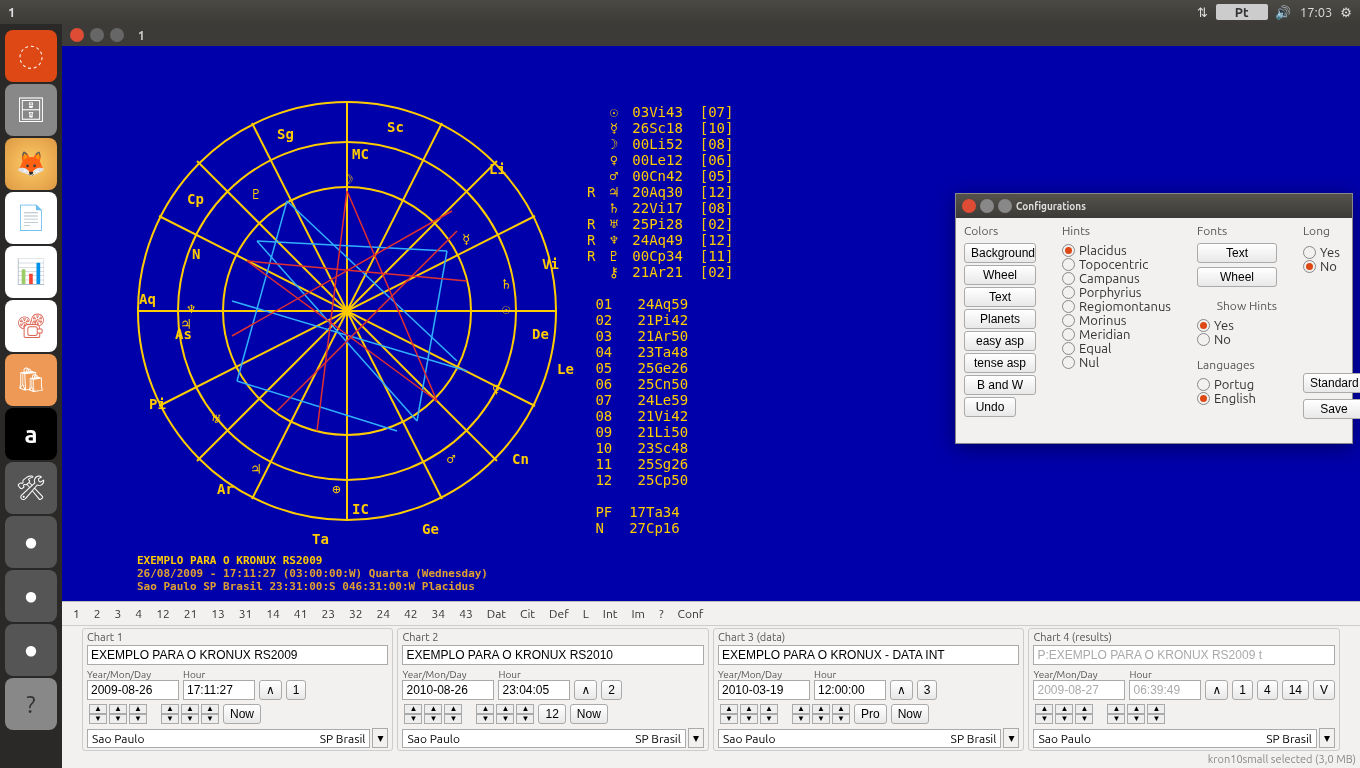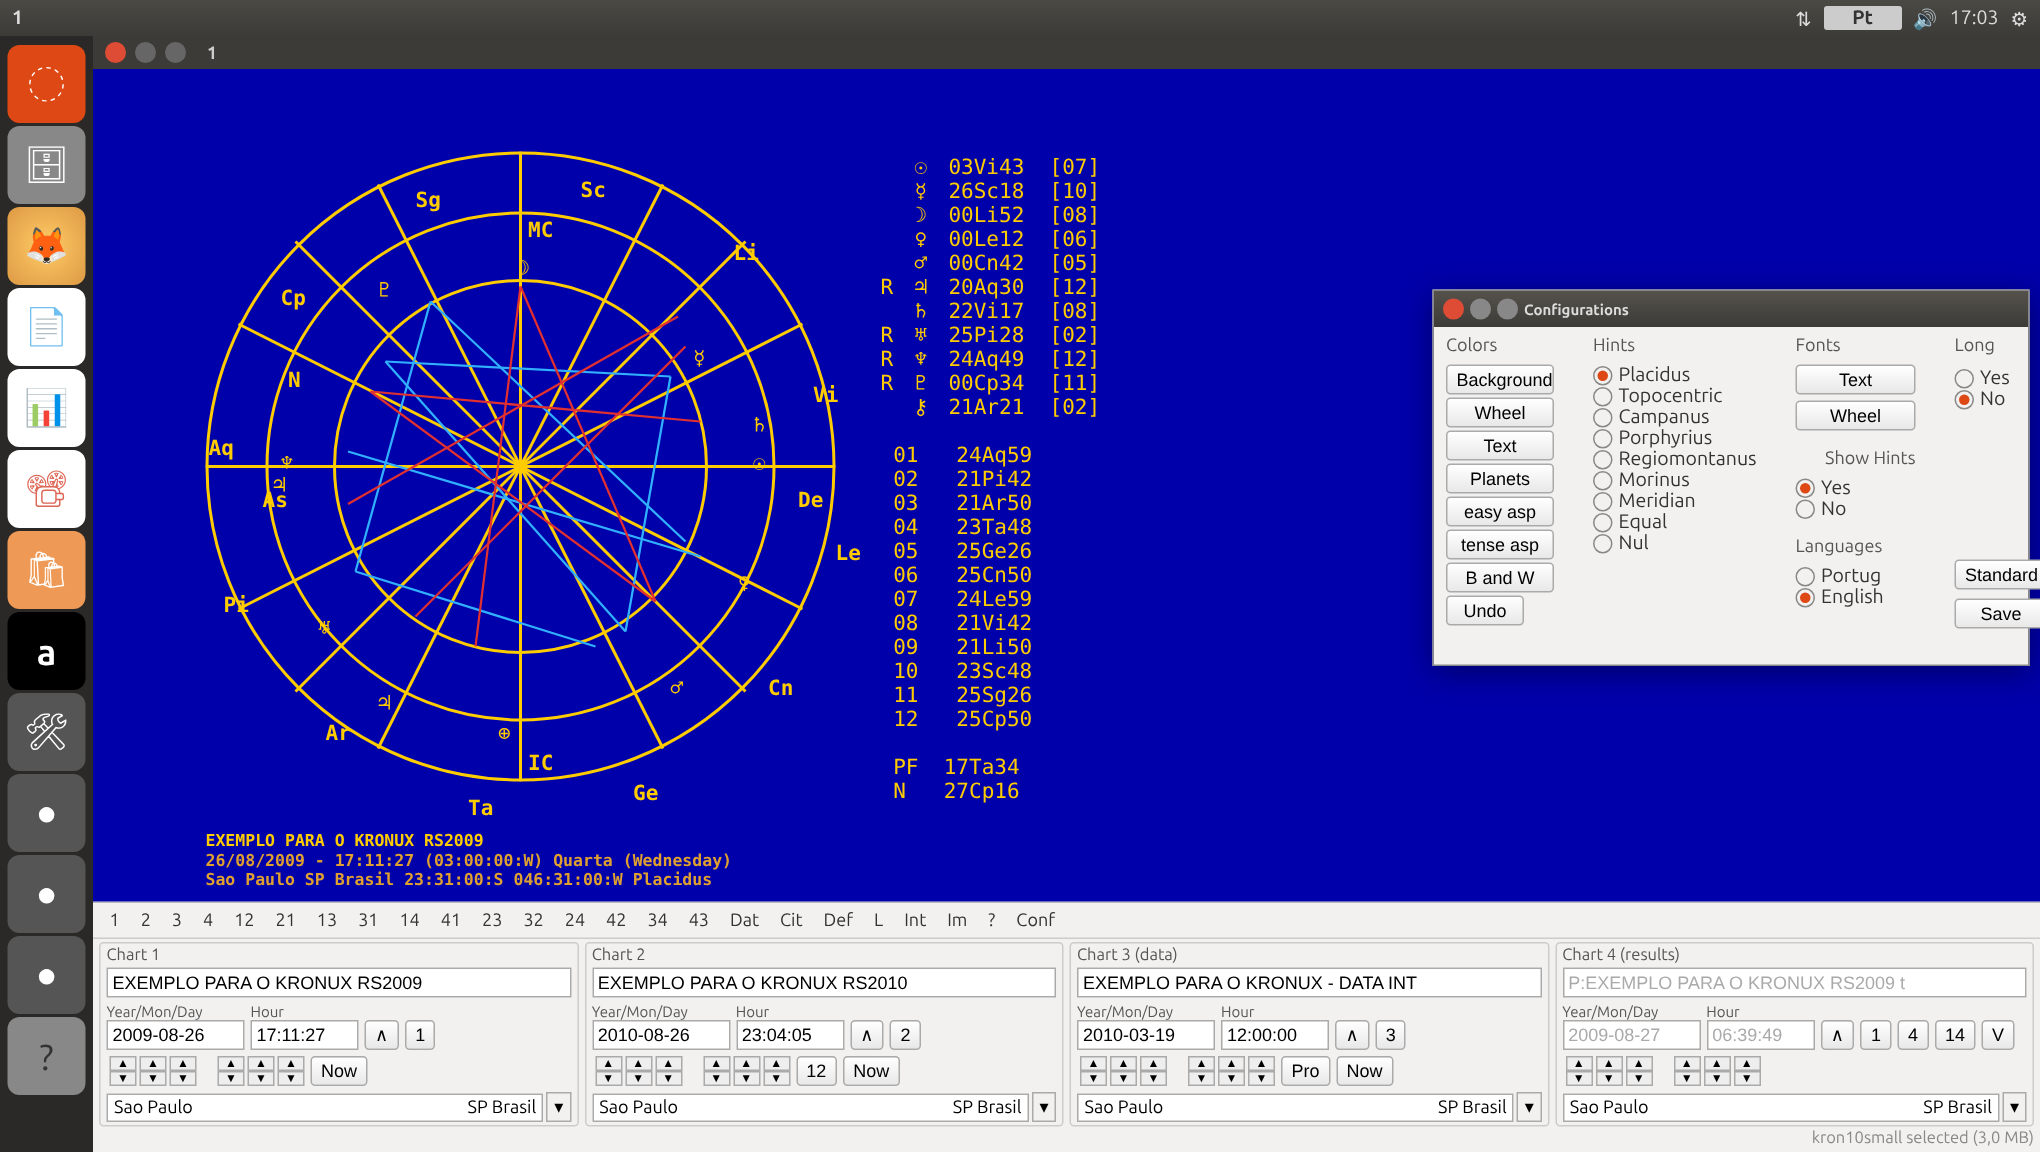--- a/index.html
+++ b/index.html
@@ -51,21 +51,21 @@
 .houses-tbl { position:absolute; left:525px; top:250px; white-space:pre; line-height:16px; }
 .footer-info { position:absolute; left:75px; top:508px; font-size:11px; line-height:13px; font-weight:bold; }
 .footer-info .l1{color:#ffcc00;}
 .footer-info .l2{color:#e0a030;}
 .footer-info .l3{color:#e0a030;}
 
 
 .bottompanel { flex:1; background:#f2f1f0; border-top:1px solid #bbb; display:flex; flex-direction:column; }
 .tabrow { display:flex; gap:0; border-bottom:1px solid #ccc; padding:2px 4px; }
 .tabrow .tab { padding:3px 7px; font-size:12px; color:#333; cursor:pointer; }
-.charts-row { display:flex; gap:4px; padding:2px 4px; }
+.charts-row { display:flex; gap:4px; padding:2px 20px; }
 .chartbox { flex:1; border:1px solid #ccc; border-radius:3px; padding:2px 4px; position:relative; }
 .chartbox.disabled input, .chartbox.disabled select {color:#aaa;}
 .chtitle { font-size:11px; color:#555; margin-bottom:2px; }
 .txtin { width:100%; border:1px solid #aaa; padding:2px 3px; font-size:12px; background:#fff; }
 .row2 { display:flex; gap:4px; margin-top:4px; align-items:flex-end;}
 .col { display:flex; flex-direction:column; }
 .fldlbl{font-size:10px;color:#555;}
 .small{width:92px;}
 .vsmall{width:72px;}
 .btn { border:1px solid #aaa; background:linear-gradient(#fff,#e8e8e8); border-radius:3px; padding:2px 6px; font-size:12px; cursor:pointer; }

